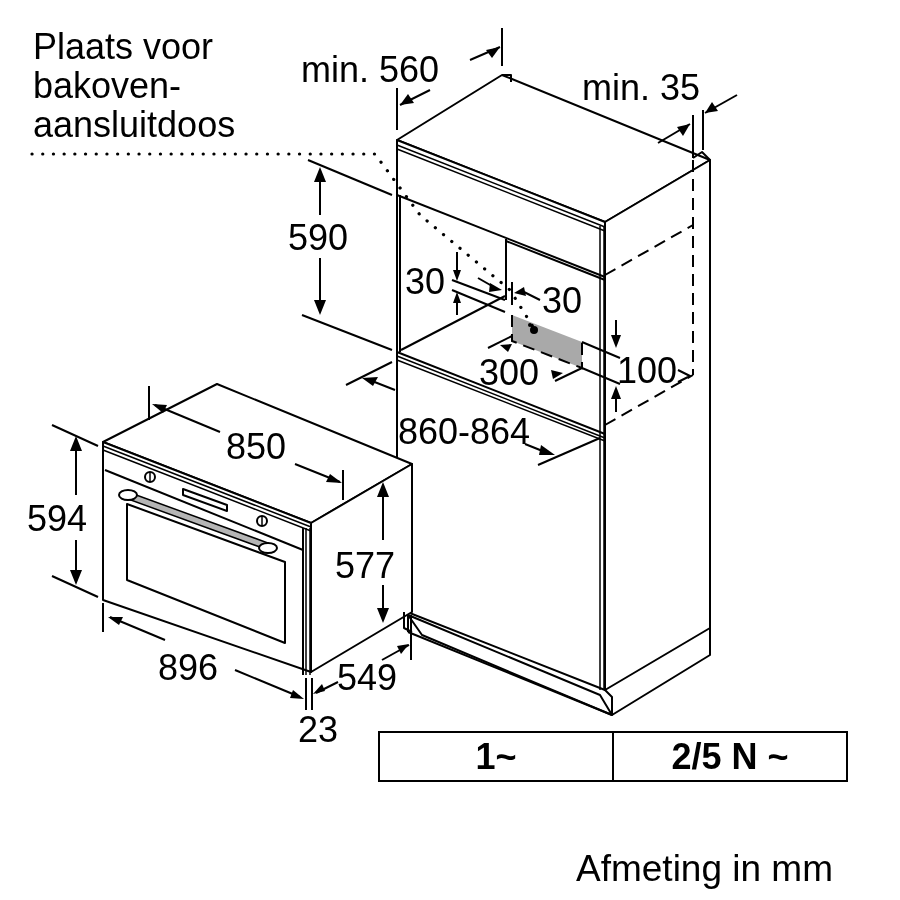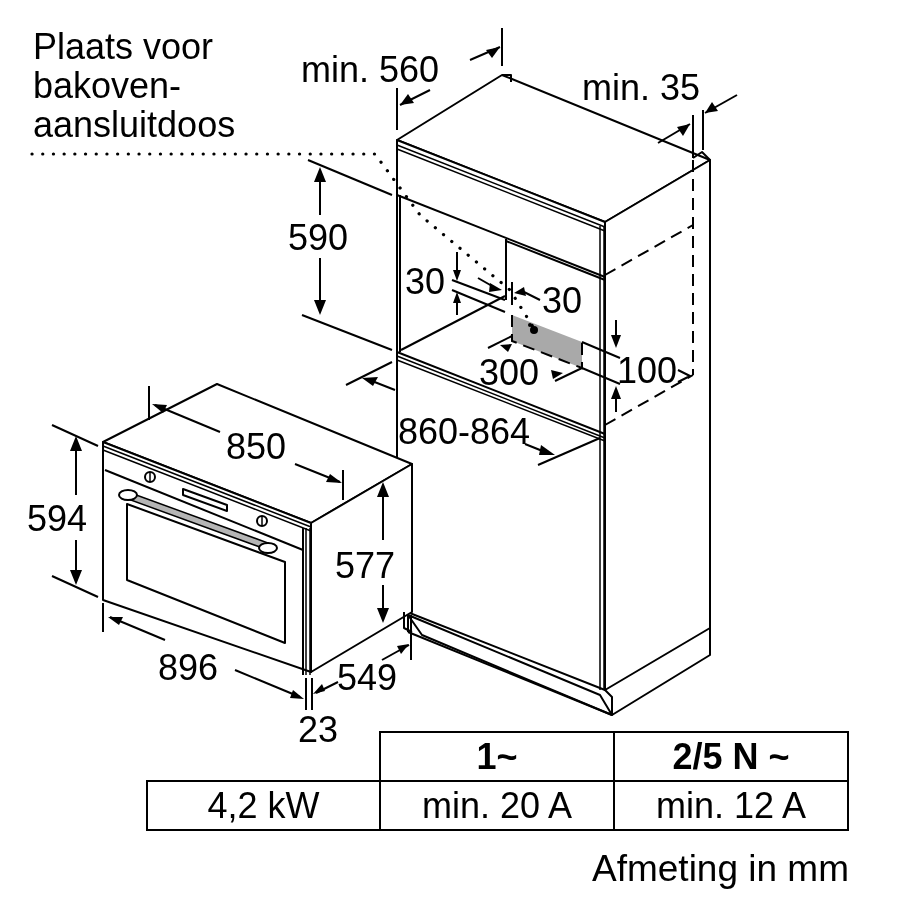--- a/index.html
+++ b/index.html
@@ -14,21 +14,21 @@
   .dot { stroke: #000; stroke-width: 3.2; fill: none; stroke-dasharray: 0.1 10.6; stroke-linecap: round; }
   .face { fill: #fff; stroke: #000; stroke-width: 2; stroke-linejoin: round; }
   .handle { fill: #b5b5b5; stroke: #000; stroke-width: 1.5; }
   .gray { fill: #a9a9a9; }
   .arrow { fill: #000; }
 
   #spec-table { position: absolute; border-collapse: collapse; left: 146px; top: 731px; }
   #spec-table td { border: 2px solid #000; text-align: center; font-size: 36px; padding: 0; height: 47px; }
   #spec-table td.blank { border: none; }
   #spec-table .hdr { font-weight: bold; }
-  #caption { position: absolute; left: 592px; top: 848px; font-size: 37px; }
+  #caption { position: absolute; left: 576px; top: 848px; font-size: 37px; }
 </style>
 </head>
 <body>
 
 <svg id="stage" viewBox="0 0 900 900" xmlns="http://www.w3.org/2000/svg">
 
   <g>
 
     <polygon class="face" points="397,140 502,75 710,160 605,222"></polygon>
 
@@ -237,21 +237,16 @@
   <text class="lbl" x="298" y="742">23</text>
 </svg>
 
 <table id="spec-table">
   <tbody>
       <tr>
     <td class="blank" style="width:232px"></td>
     <td class="hdr" style="width:232px">1~</td>
     <td class="hdr" style="width:232px">2/5 N ~</td>
   </tr>
-  <tr>
-    <td>4,2 kW</td>
-    <td>min. 20 A</td>
-    <td>min. 12 A</td>
-  </tr>
 </tbody>
   </table>
 
 <div id="caption">Afmeting in mm</div>
 
 </body></html>

